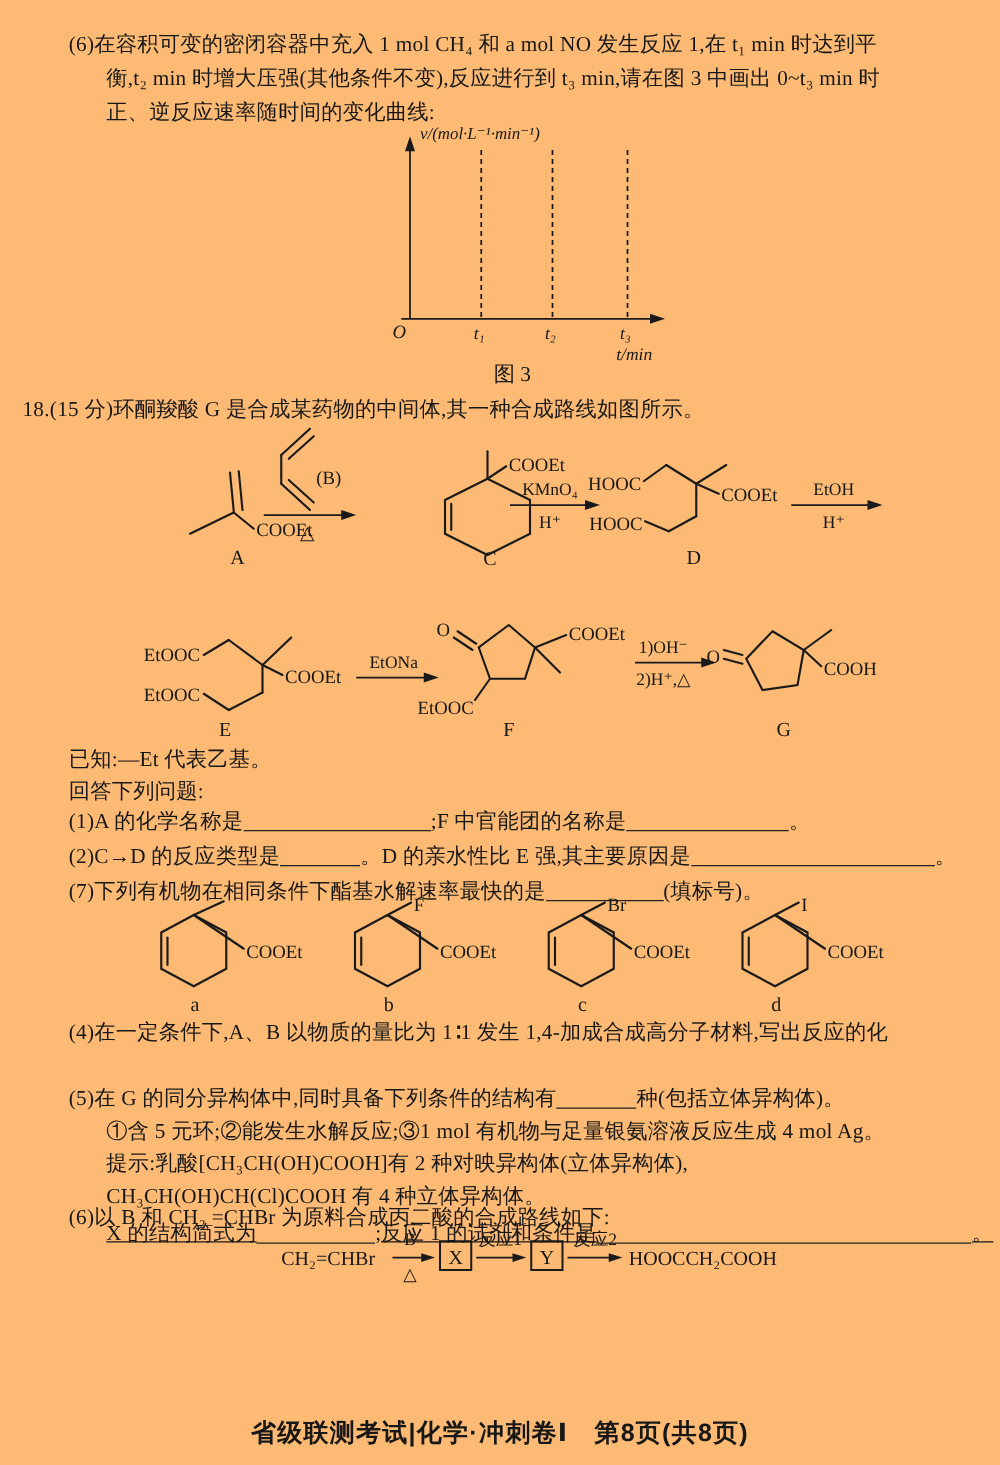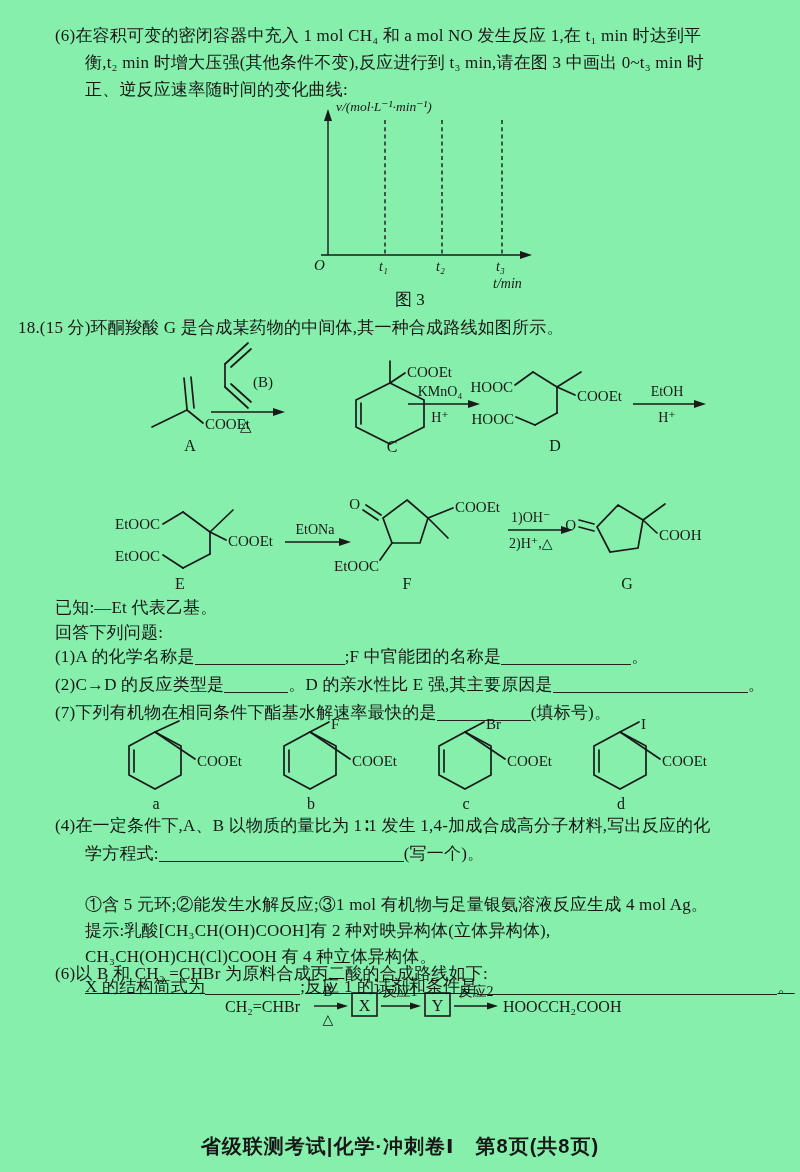--- a/index.html
+++ b/index.html
@@ -1,18 +1,18 @@
 <!DOCTYPE html>
 <html><head>
 <meta charset="utf-8">
 <style>
   html,body{margin:0;padding:0;background:#e8e8e8;}
   .page{
     position:relative;width:800px;height:1172px;margin:0 auto;
-    background:#86efac;color:#171717;overflow:hidden;
+    background:#fdba74;color:#171717;overflow:hidden;
     font-family:"Liberation Serif","DejaVu Serif",serif;
   }
   .tl{position:absolute;font-size:17px;line-height:1.3;white-space:nowrap;letter-spacing:0.2px;}
   .indent2{left:85px;}
   .blank{display:inline-block;border-bottom:1.3px solid #222;height:1.02em;vertical-align:-3px;}
   svg{position:absolute;overflow:visible;}
   svg text{font-family:"Liberation Serif","DejaVu Serif",serif;fill:#171717;}
   .bond{stroke:#1a1a1a;stroke-width:1.7;fill:none;stroke-linecap:round;}
   .thin{stroke:#1a1a1a;stroke-width:1.4;fill:none;}
   .dash{stroke:#1a1a1a;stroke-width:1.4;stroke-dasharray:4 3.2;fill:none;}
@@ -217,22 +217,22 @@
       <line x1="599" y1="30" x2="599" y2="52"></line>
       <line x1="620" y1="12" x2="639" y2="2"></line>
       <line x1="620" y1="12" x2="660" y2="39"></line>
     </g>
     <text class="chem" x="641" y="9">I</text>
     <text class="chem" x="662" y="46">COOEt</text>
     <text class="cmplbl" x="621" y="89" text-anchor="middle">d</text>
   </svg>
 
   <div class="tl" style="left:55px;top:815px;">(4)在一定条件下,A、B 以物质的量比为 1∶1 发生 1,4-加成合成高分子材料,写出反应的化</div>
-  <div class="tl indent2" style="top:843px;"><span>学方程式:</span><span class="blank" style="width:245px;"></span><span>(写一个)。</span></div>
-
+
+  <div class="tl" style="left:55px;top:868px;"><span>(5)在 G 的同分异构体中,同时具备下列条件的结构有</span><span class="blank" style="width:64px;"></span><span>种(包括立体异构体)。</span></div>
   <div class="tl indent2" style="top:894px;">①含 5 元环;②能发生水解反应;③1 mol 有机物与足量银氨溶液反应生成 4 mol Ag。</div>
   <div class="tl indent2" style="top:920px;">提示:乳酸[CH₃CH(OH)COOH]有 2 种对映异构体(立体异构体),</div>
   <div class="tl indent2" style="top:946px;">CH₃CH(OH)CH(Cl)COOH 有 4 种立体异构体。</div>
 
   <div class="tl" style="left:55px;top:963px;">(6)以 B 和 CH₂ =CHBr 为原料合成丙二酸的合成路线如下:</div>
 
   <svg style="left:200px;top:982px;" width="460" height="50" viewBox="0 0 460 50">
     <text x="25" y="30" font-size="16">CH₂=CHBr</text>
     <g>
       <line class="thin" x1="114" y1="24" x2="141" y2="24"></line>

